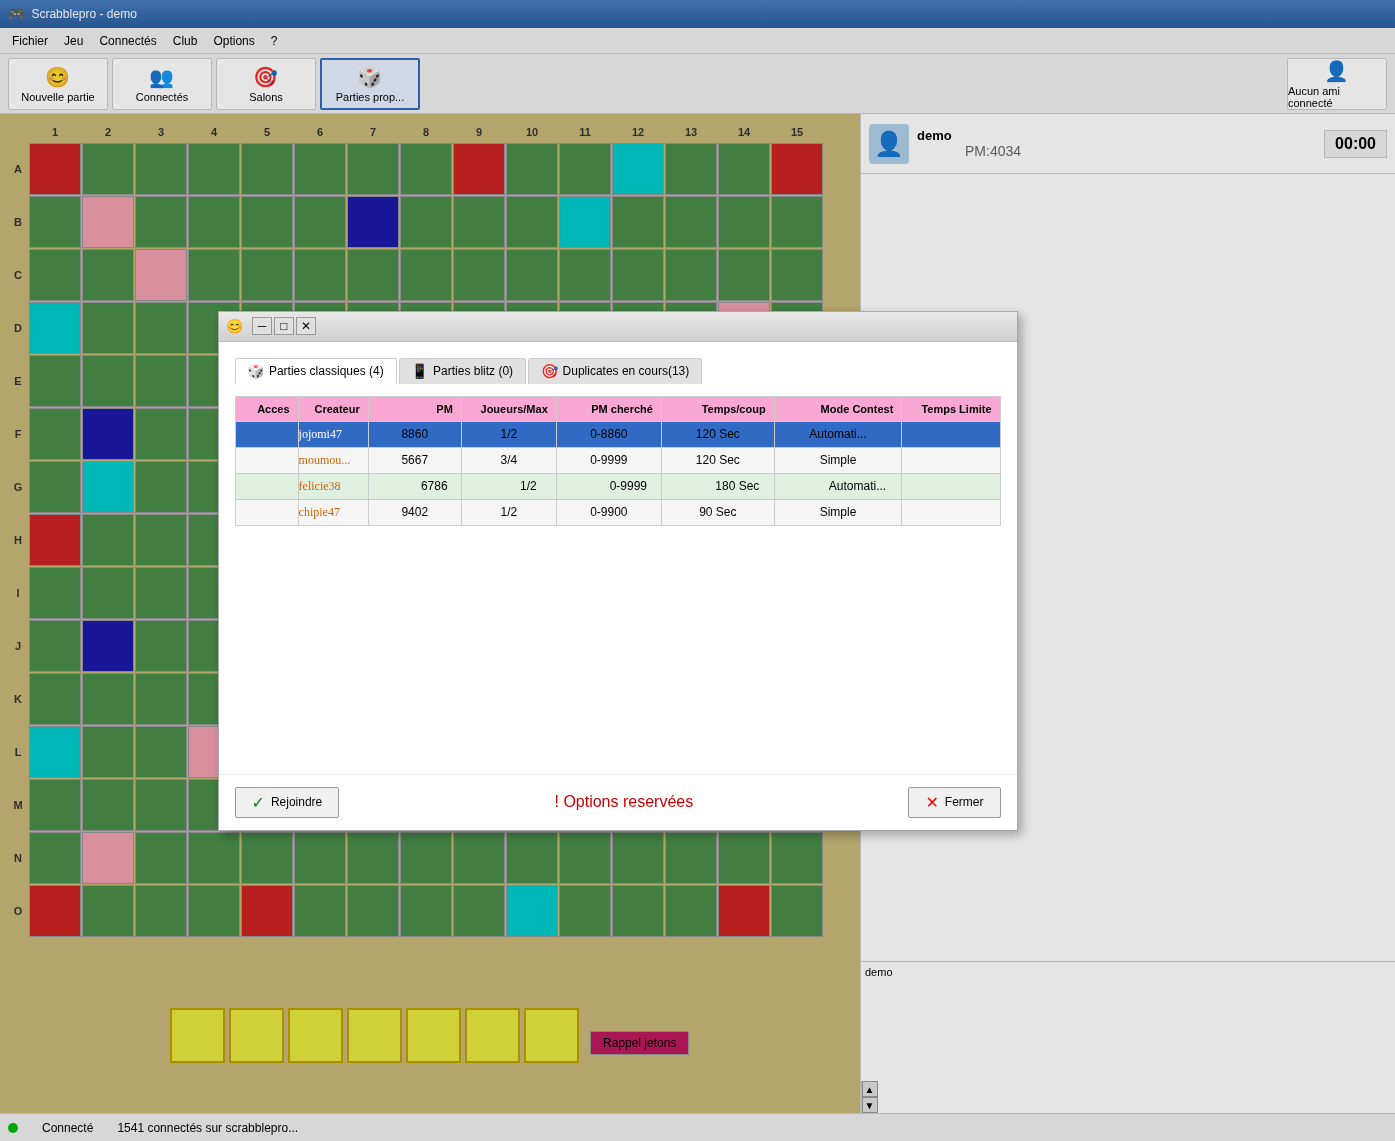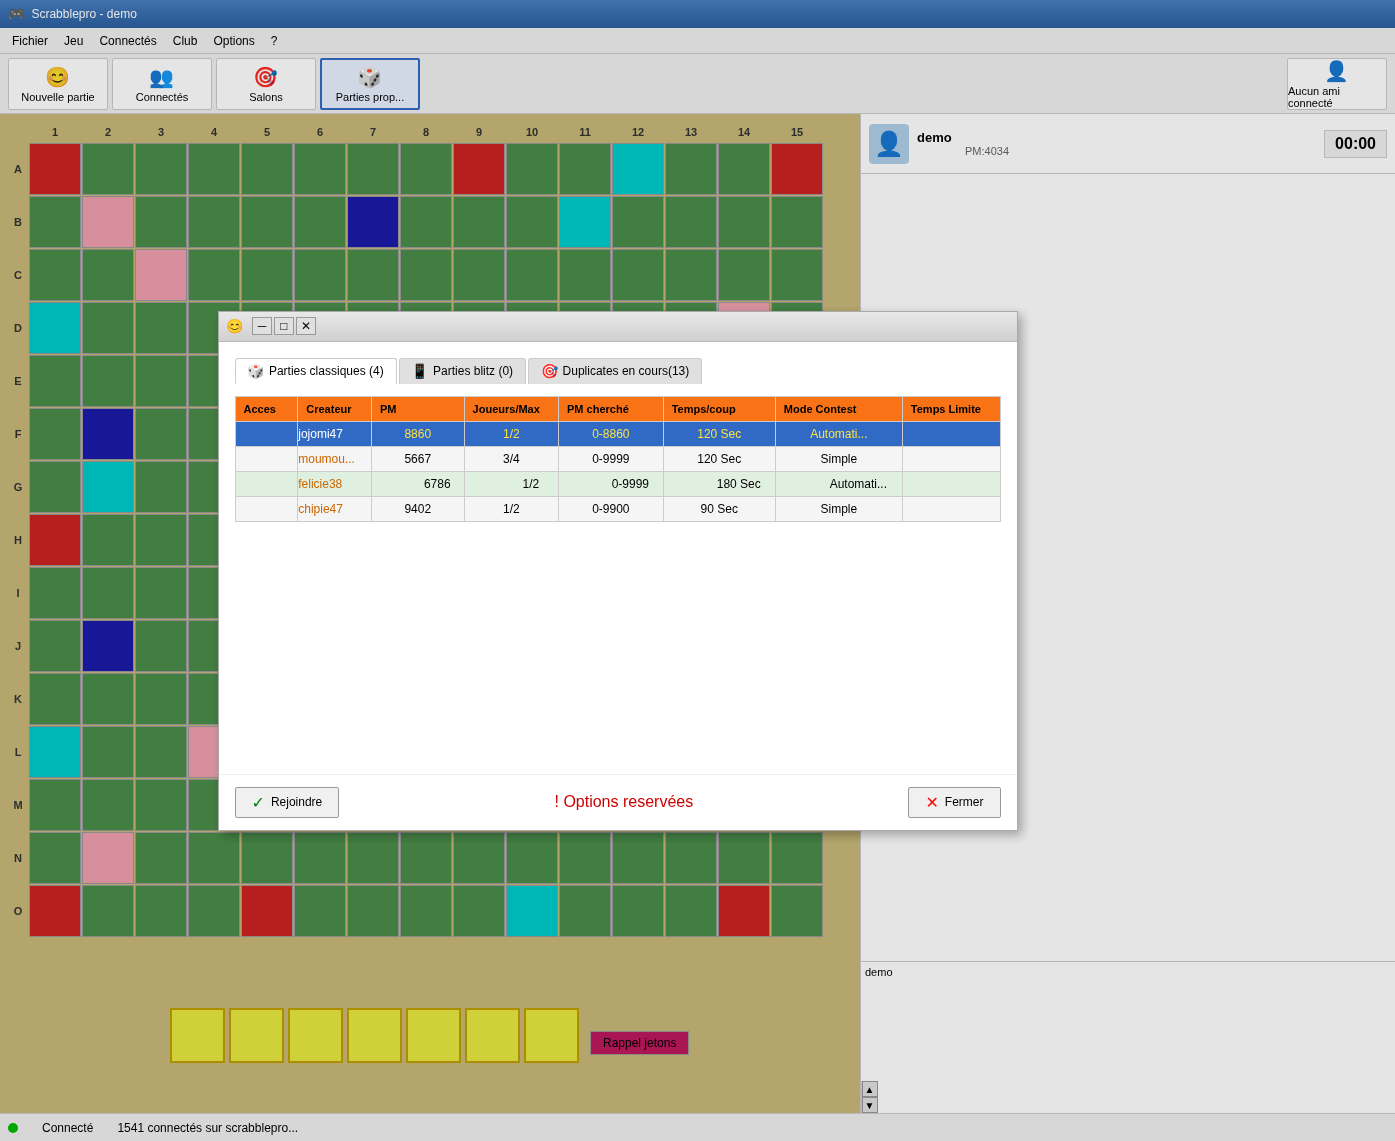--- a/index.html
+++ b/index.html
@@ -35,21 +35,21 @@
     .cell-blue { background: #1a1aaa; }
     .cell-pink { background: #f0a0b0; }
     .cell-cyan { background: #00cccc; }
     .tile { width: 55px; height: 55px; background: #e8e840; border: 2px solid #c0a000; display: flex; align-items: center; justify-content: center; font-size: 18px; font-weight: bold; cursor: pointer; }
 
     
     #right-panel { flex: 1; background: white; border-left: 1px solid #ccc; display: flex; flex-direction: column; }
     #player-info { padding: 8px; border-bottom: 1px solid #ccc; display: flex; align-items: center; gap: 8px; height: 60px; }
     .avatar { width: 40px; height: 40px; background: #b0d0e8; border-radius: 4px; display: flex; align-items: center; justify-content: center; font-size: 24px; color: #5a8ab0; }
     .player-name { font-size: 13px; font-weight: bold; }
-    .player-pm { font-size: 11px; color: #666; padding-left: 48px; }
+    .player-pm { font-size: 14px; color: #666; padding-left: 48px; }
     .player-timer { margin-left: auto; font-size: 16px; font-weight: bold; background: #f0f0f0; border: 1px solid #ccc; padding: 4px 10px; }
     #score-area { flex: 1; padding: 4px; }
     #chat-area { height: 120px; border-top: 1px solid #ccc; padding: 4px; }
     .chat-msg { font-size: 11px; }
 
     
     #statusbar { height: 28px; background: #f0f0f0; border-top: 1px solid #ccc; display: flex; align-items: center; padding: 0 8px; font-size: 12px; gap: 24px; }
     .status-dot { width: 10px; height: 10px; background: #00bb00; border-radius: 50%; }
 
     
@@ -64,26 +64,26 @@
     #dialog-content { padding: 16px; flex: 1; }
 
     
     #tabs { display: flex; gap: 0; margin-bottom: 12px; }
     .tab { display: flex; align-items: center; gap: 4px; padding: 4px 12px; border: 1px solid #ccc; border-bottom: none; background: #e0e0e0; cursor: pointer; font-size: 12px; border-radius: 3px 3px 0 0; margin-right: 2px; }
     .tab.active { background: white; border-bottom: 1px solid white; position: relative; z-index: 1; }
     .tab-icon { font-size: 14px; }
 
     
     .data-table { width: 100%; border-collapse: collapse; border: 1px solid #ccc; font-size: 12px; }
-    .data-table th { background: #f97316; border: 1px solid #ccc; padding: 6px 8px; text-align: left; font-weight: bold; font-size: 11px; }
+    .data-table th { background: #f9a8d4; border: 1px solid #ccc; padding: 6px 8px; text-align: right; font-weight: bold; font-size: 11px; }
     .data-table td { border: 1px solid #ccc; padding: 5px 8px; text-align: center; }
-    .data-table tr.row-selected td { background: #316ac5; color: #fde047; }
+    .data-table tr.row-selected td { background: #316ac5; color: #000000; }
     .data-table tr.row-normal:nth-child(odd) td { background: white; }
     .data-table tr.row-normal:nth-child(even) td { background: #f5f5f5; }
-    .data-table td.creator { color: #cc6600; text-align: left; padding-left: 0; }
+    .data-table td.creator { color: #cc6600; text-align: left; padding-left: 0; font-family: Liberation Serif, serif; }
     .data-table tr.row-selected td.creator { color: white; }
     .row-green td { background: #e0f0e0 !important; padding-left: 47px; }
 
     
     #dialog-footer { padding: 12px 16px; display: flex; justify-content: space-between; align-items: center; border-top: 1px solid #eee; }
     .dlg-btn { display: flex; align-items: center; gap: 6px; padding: 5px 16px; border: 1px solid #999; background: #f0f0f0; cursor: pointer; font-size: 12px; border-radius: 2px; }
     .options-reserved { color: #cc0000; font-size: 16px; }
 
     
     #right-scroll { width: 16px; background: #f0f0f0; border-left: 1px solid #ccc; display: flex; flex-direction: column; align-items: center; }

